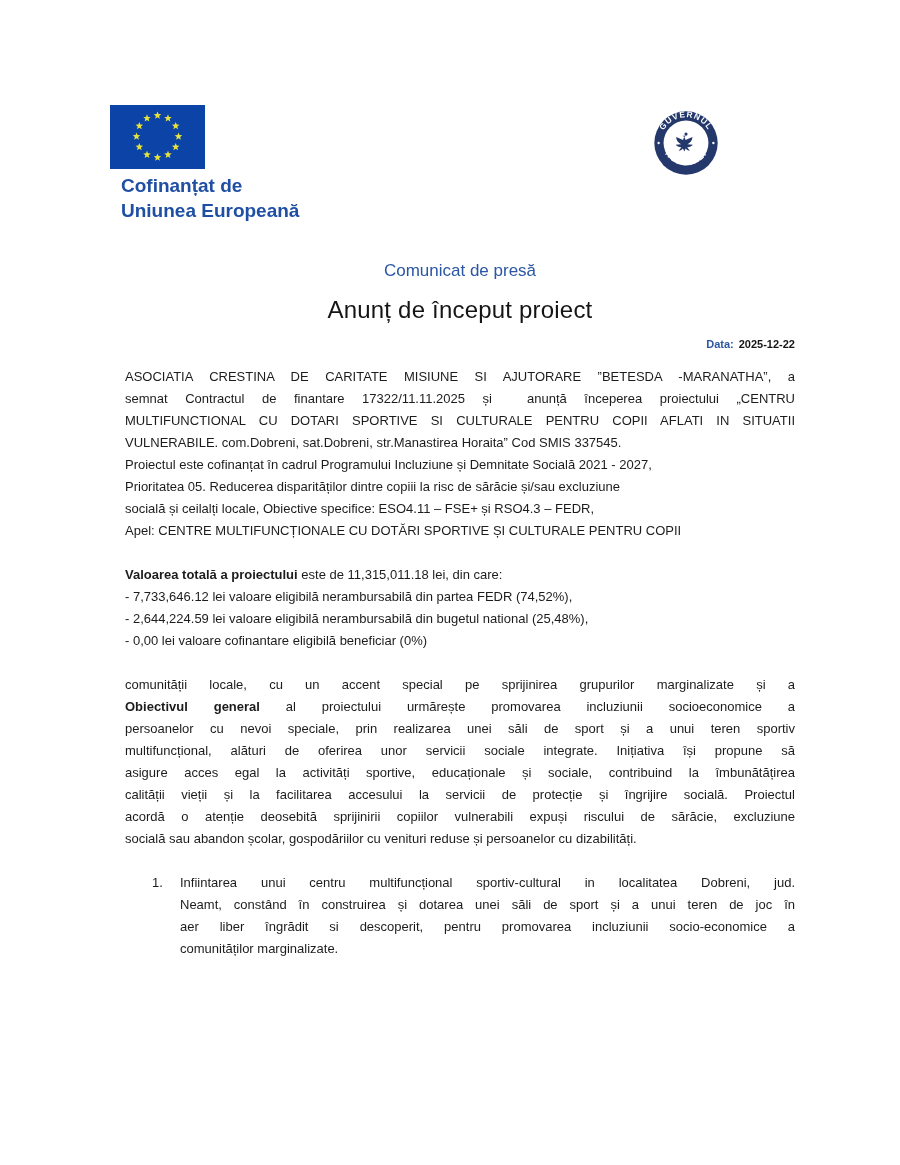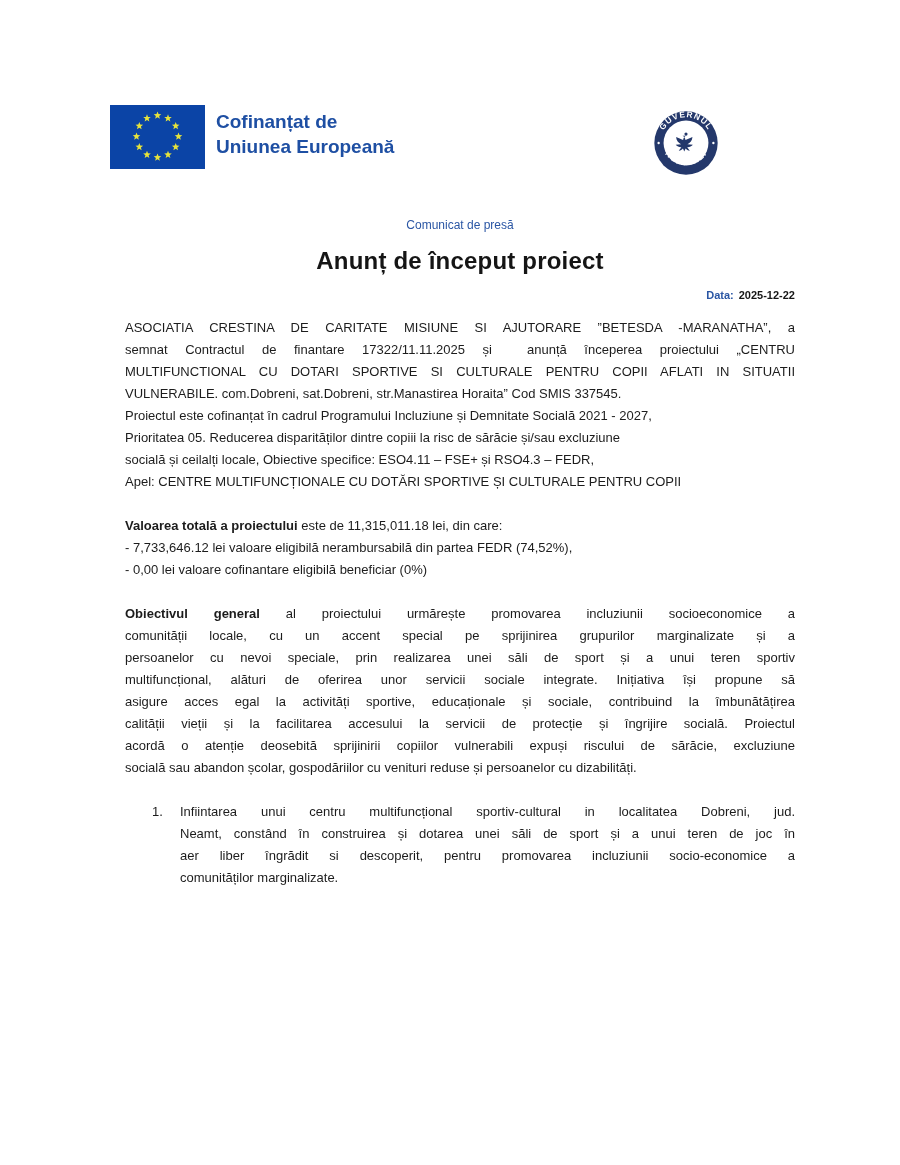--- a/index.html
+++ b/index.html
@@ -1,27 +1,27 @@
 <!DOCTYPE html>
 <html style="--accent-blue: #2a56a4; --title-black: #151515; --body-text: #1c1c1c; --flag-blue: #0b44a6; --star-yellow: #e6e33c; --seal-navy: #24386b; --eu-caption-blue: #1e4fa3;"><head>
 <meta charset="utf-8">
 <style>
   html,body{margin:0;padding:0;background:#ffffff;}
   .page{position:relative;width:900px;height:1165px;background:#fff;overflow:hidden;
         font-family:"Liberation Sans",sans-serif;color:var(--body-text,#1b1b1b);}
   .margins{padding:0 105px 0 125px;}
   
   .logo-row{display:flex;justify-content:space-between;align-items:flex-start;padding:105px 181px 0 110px;}
-  .eu-block{display:flex;align-items:flex-start;}
+  .eu-block{display:flex;align-items:flex-start;flex-direction:column;}
   .eu-caption{margin-left:11px;margin-top:4px;font-size:19px;line-height:25px;font-weight:bold;
               color:var(--eu-caption-blue,#1e4fa3);}
   .seal-wrap{margin-top:5px;}
   
-  .kicker{margin-top:38px;text-align:center;font-size:12px;color:var(--accent-blue,#2a56a4);}
-  h1.doc-title{margin:14px 0 0;text-align:center;font-size:24px;line-height:30px;font-weight:bold;
+  .kicker{margin-top:38px;text-align:center;font-size:17px;color:var(--accent-blue,#2a56a4);}
+  h1.doc-title{margin:14px 0 0;text-align:center;font-size:24px;line-height:30px;font-weight:normal;
                color:var(--title-black,#151515);letter-spacing:.2px;}
   .subtitle{margin-top:13px;text-align:center;font-weight:bold;color:var(--accent-blue,#2a56a4);}
   .subline{font-size:17.5px;line-height:31px;white-space:pre;}
   .dateline{margin-top:13px;text-align:right;font-size:11px;font-weight:bold;color:var(--title-black,#151515);}
   .dateline .lbl{color:var(--accent-blue,#2a56a4);}
   .dateline .val{margin-left:5px;}
   
   #content{margin-top:16px;}
   .block + .block{margin-top:22px;}
   .line{font-size:13px;line-height:22px;color:var(--body-text,#1b1b1b);}
@@ -120,29 +120,32 @@
           </div>
         </section>
         <section class="block">
           <div class="line">
             <span class="linetext"><span class="b">Valoarea totală a proiectului</span><span> este de 11,315,011.18 lei, din care:</span></span>
           </div>
           <div class="line">
             <span class="linetext"><span>- 7,733,646.12 lei valoare eligibilă nerambursabilă din partea FEDR (74,52%),</span></span>
           </div>
           <div class="line">
+            <span class="linetext"><span>- 2,644,224.59 lei valoare eligibilă nerambursabilă din bugetul national (25,48%),</span></span>
+          </div>
+          <div class="line">
             <span class="linetext"><span>- 0,00 lei valoare cofinantare eligibilă beneficiar (0%)</span></span>
           </div>
         </section>
         <section class="block">
           <div class="line just">
-            <span class="linetext"><span class="b">Obiectivul general</span><span> al proiectului urmărește promovarea incluziunii socioeconomice a</span></span>
+            <span class="linetext"><span>comunității locale, cu un accent special pe sprijinirea grupurilor marginalizate și a</span></span>
           </div>
           <div class="line just">
-            <span class="linetext"><span>comunității locale, cu un accent special pe sprijinirea grupurilor marginalizate și a</span></span>
+            <span class="linetext"><span class="b">Obiectivul general</span><span> al proiectului urmărește promovarea incluziunii socioeconomice a</span></span>
           </div>
           <div class="line just">
             <span class="linetext"><span>persoanelor cu nevoi speciale, prin realizarea unei săli de sport și a unui teren sportiv</span></span>
           </div>
           <div class="line just">
             <span class="linetext"><span>multifuncțional, alături de oferirea unor servicii sociale integrate. Inițiativa își propune să</span></span>
           </div>
           <div class="line just">
             <span class="linetext"><span>asigure acces egal la activități sportive, educaționale și sociale, contribuind la îmbunătățirea</span></span>
           </div>

